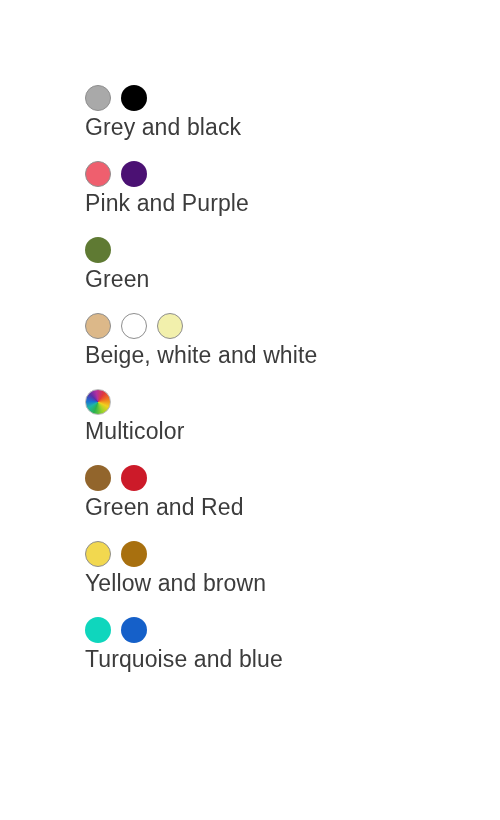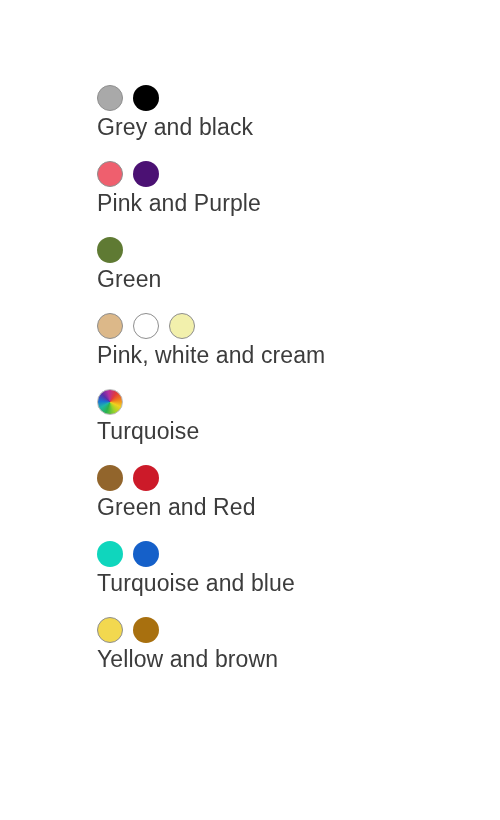--- a/index.html
+++ b/index.html
@@ -9,21 +9,21 @@
   body {
     width: 500px;
     height: 820px;
     background: #ffffff;
     font-family: "Liberation Sans", sans-serif;
     overflow: hidden;
   }
 
   #color-filter-panel {
     position: absolute;
-    left: 97px;
+    left: 85px;
     top: 84px;
     width: 390px;
   }
 
   .color-group {
     margin-bottom: 18px;
   }
 
   .swatch-row {
     display: flex;
@@ -94,42 +94,42 @@
         <span class="swatch" style="background: rgb(95, 122, 51);"></span>
       </div>
       <div class="group-label">Green</div>
     </div>
     <div class="color-group">
       <div class="swatch-row">
         <span class="swatch ringed" style="background: rgb(220, 184, 137);"></span>
         <span class="swatch ringed" style="background: rgb(255, 255, 255);"></span>
         <span class="swatch ringed" style="background: rgb(242, 240, 172);"></span>
       </div>
-      <div class="group-label">Pink, white and cream</div>
+      <div class="group-label">Beige, white and white</div>
     </div>
     <div class="color-group">
       <div class="swatch-row">
         <span class="swatch rainbow"></span>
       </div>
-      <div class="group-label">Turquoise</div>
+      <div class="group-label">Multicolor</div>
     </div>
     <div class="color-group">
       <div class="swatch-row">
         <span class="swatch" style="background: rgb(146, 101, 44);"></span>
         <span class="swatch" style="background: rgb(204, 26, 41);"></span>
       </div>
       <div class="group-label">Green and Red</div>
     </div>
     <div class="color-group">
       <div class="swatch-row">
+        <span class="swatch ringed" style="background: rgb(242, 216, 79);"></span>
+        <span class="swatch" style="background: rgb(168, 112, 15);"></span>
+      </div>
+      <div class="group-label">Yellow and brown</div>
+    </div>
+    <div class="color-group">
+      <div class="swatch-row">
         <span class="swatch" style="background: rgb(15, 214, 189);"></span>
         <span class="swatch" style="background: rgb(21, 96, 201);"></span>
       </div>
       <div class="group-label">Turquoise and blue</div>
     </div>
-    <div class="color-group">
-      <div class="swatch-row">
-        <span class="swatch ringed" style="background: rgb(242, 216, 79);"></span>
-        <span class="swatch" style="background: rgb(168, 112, 15);"></span>
-      </div>
-      <div class="group-label">Yellow and brown</div>
-    </div>
   </div>
 
 </body></html>

